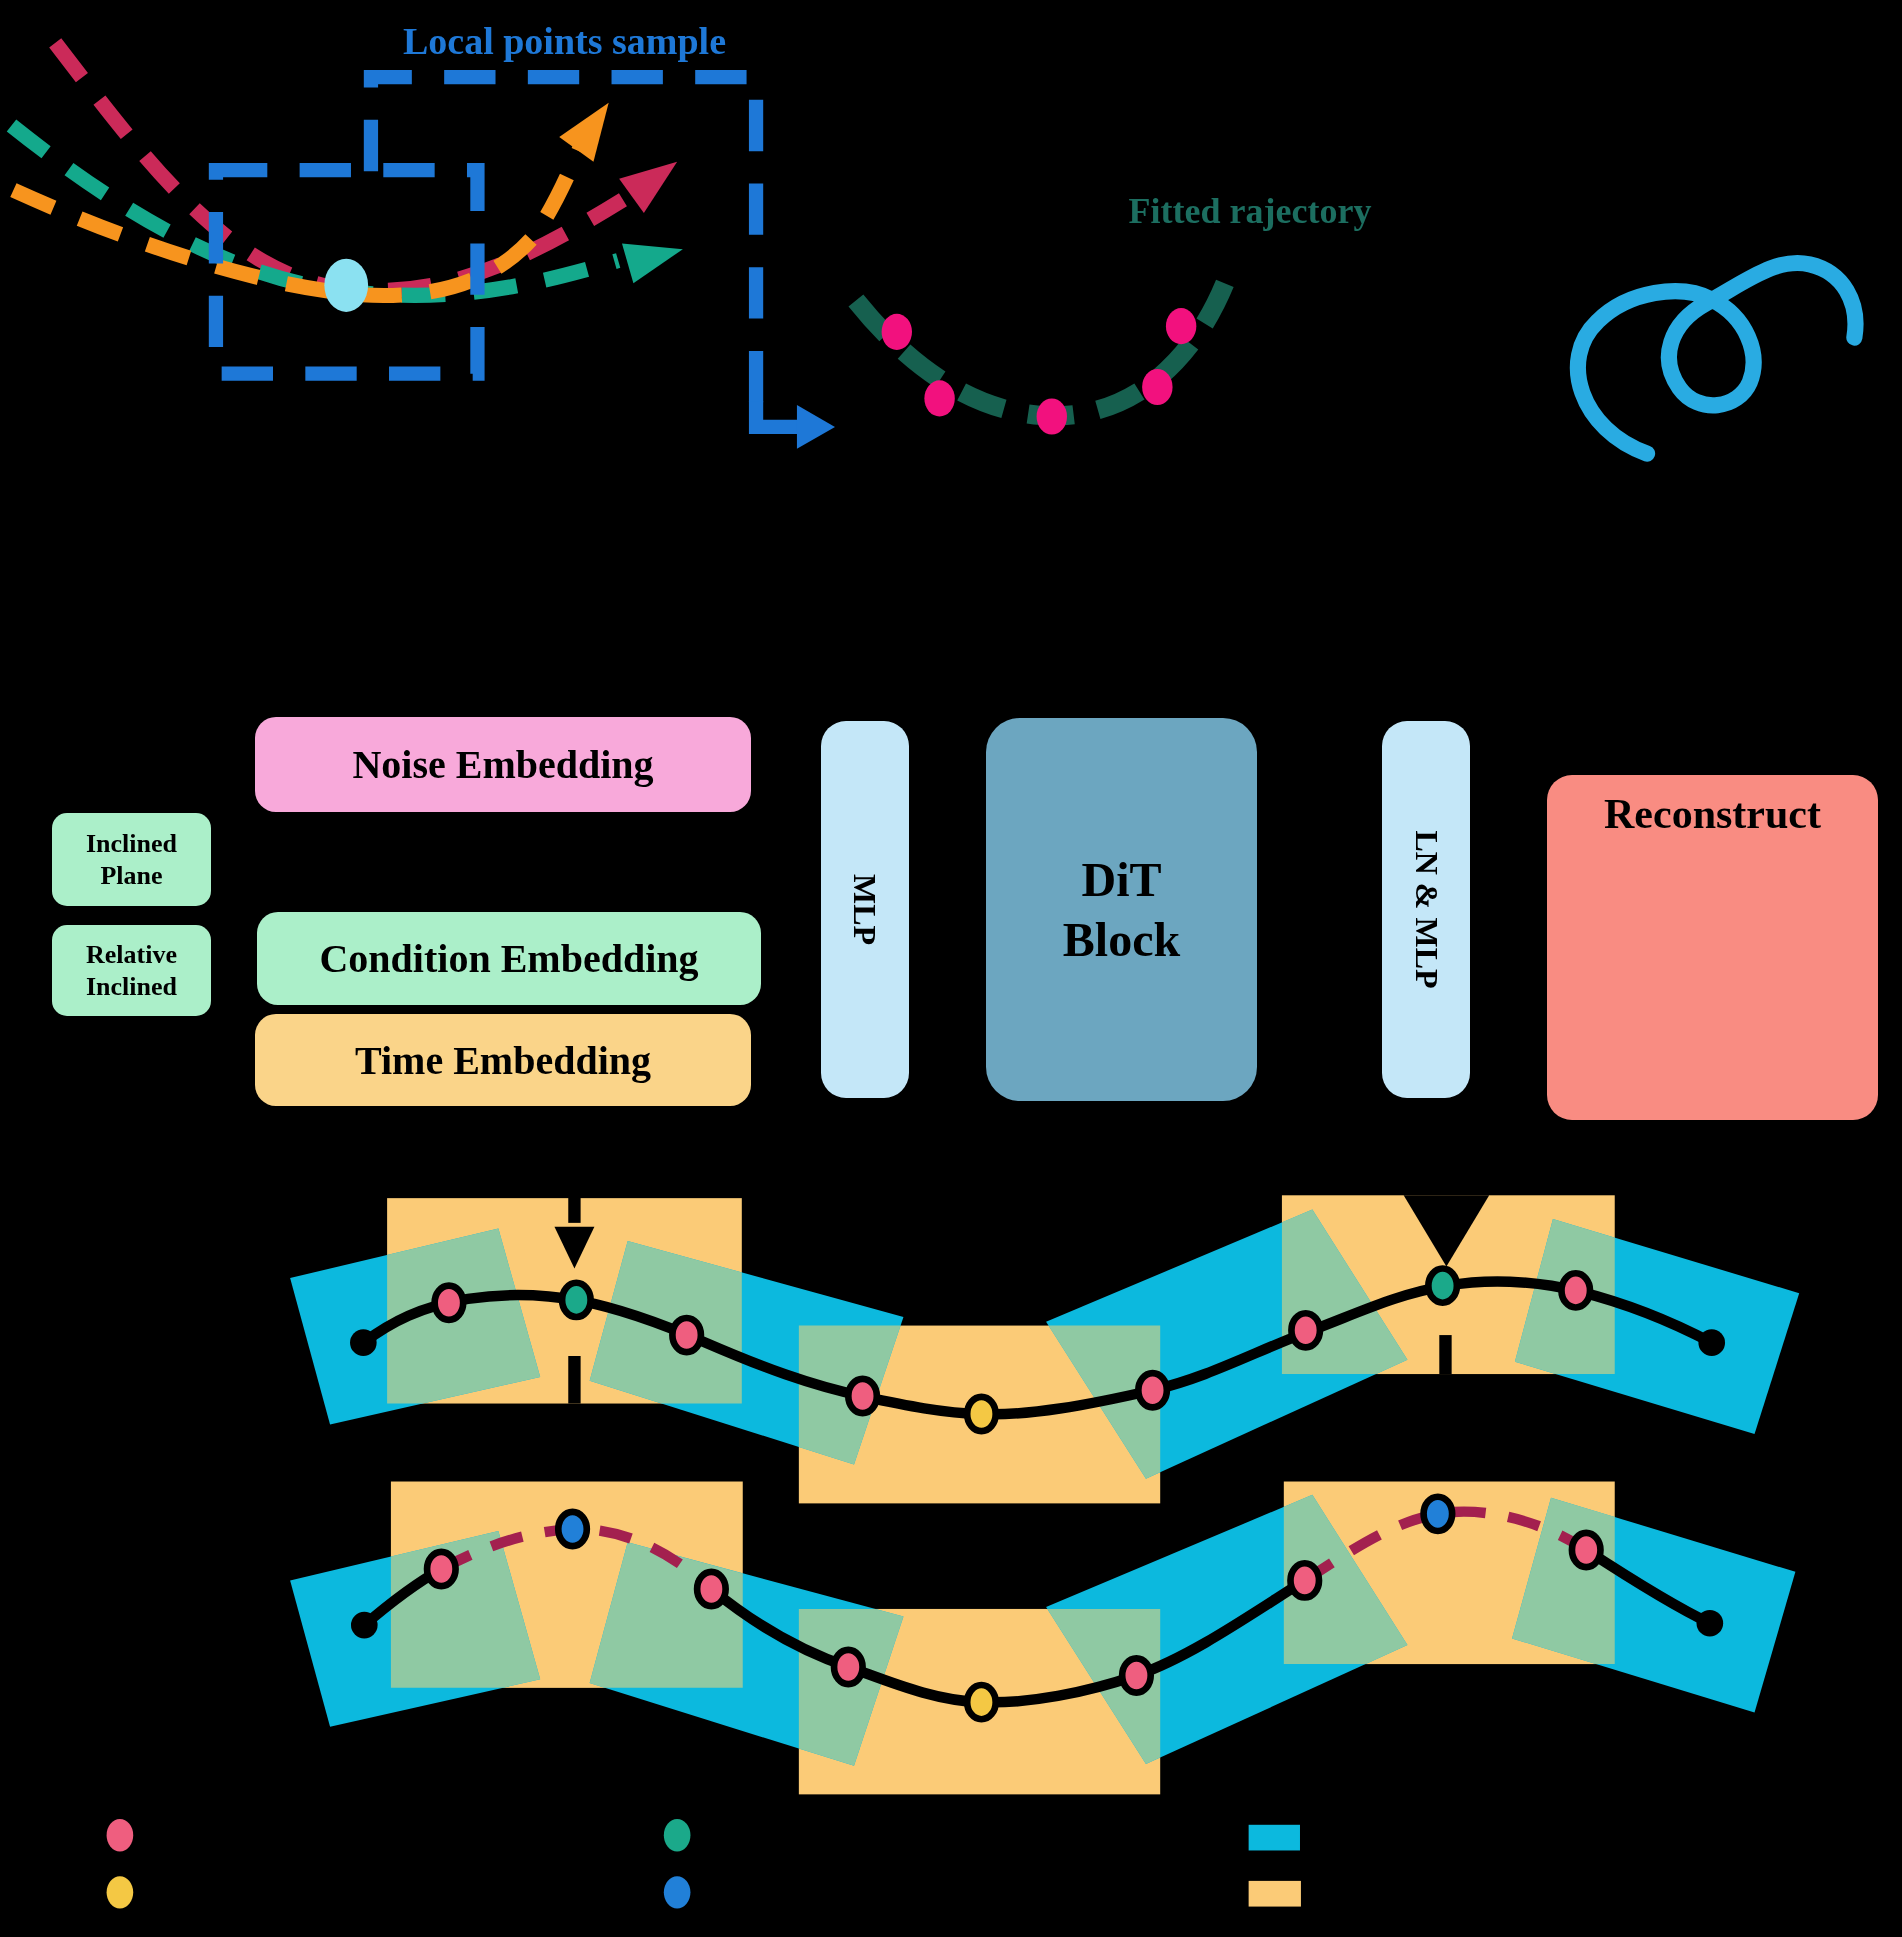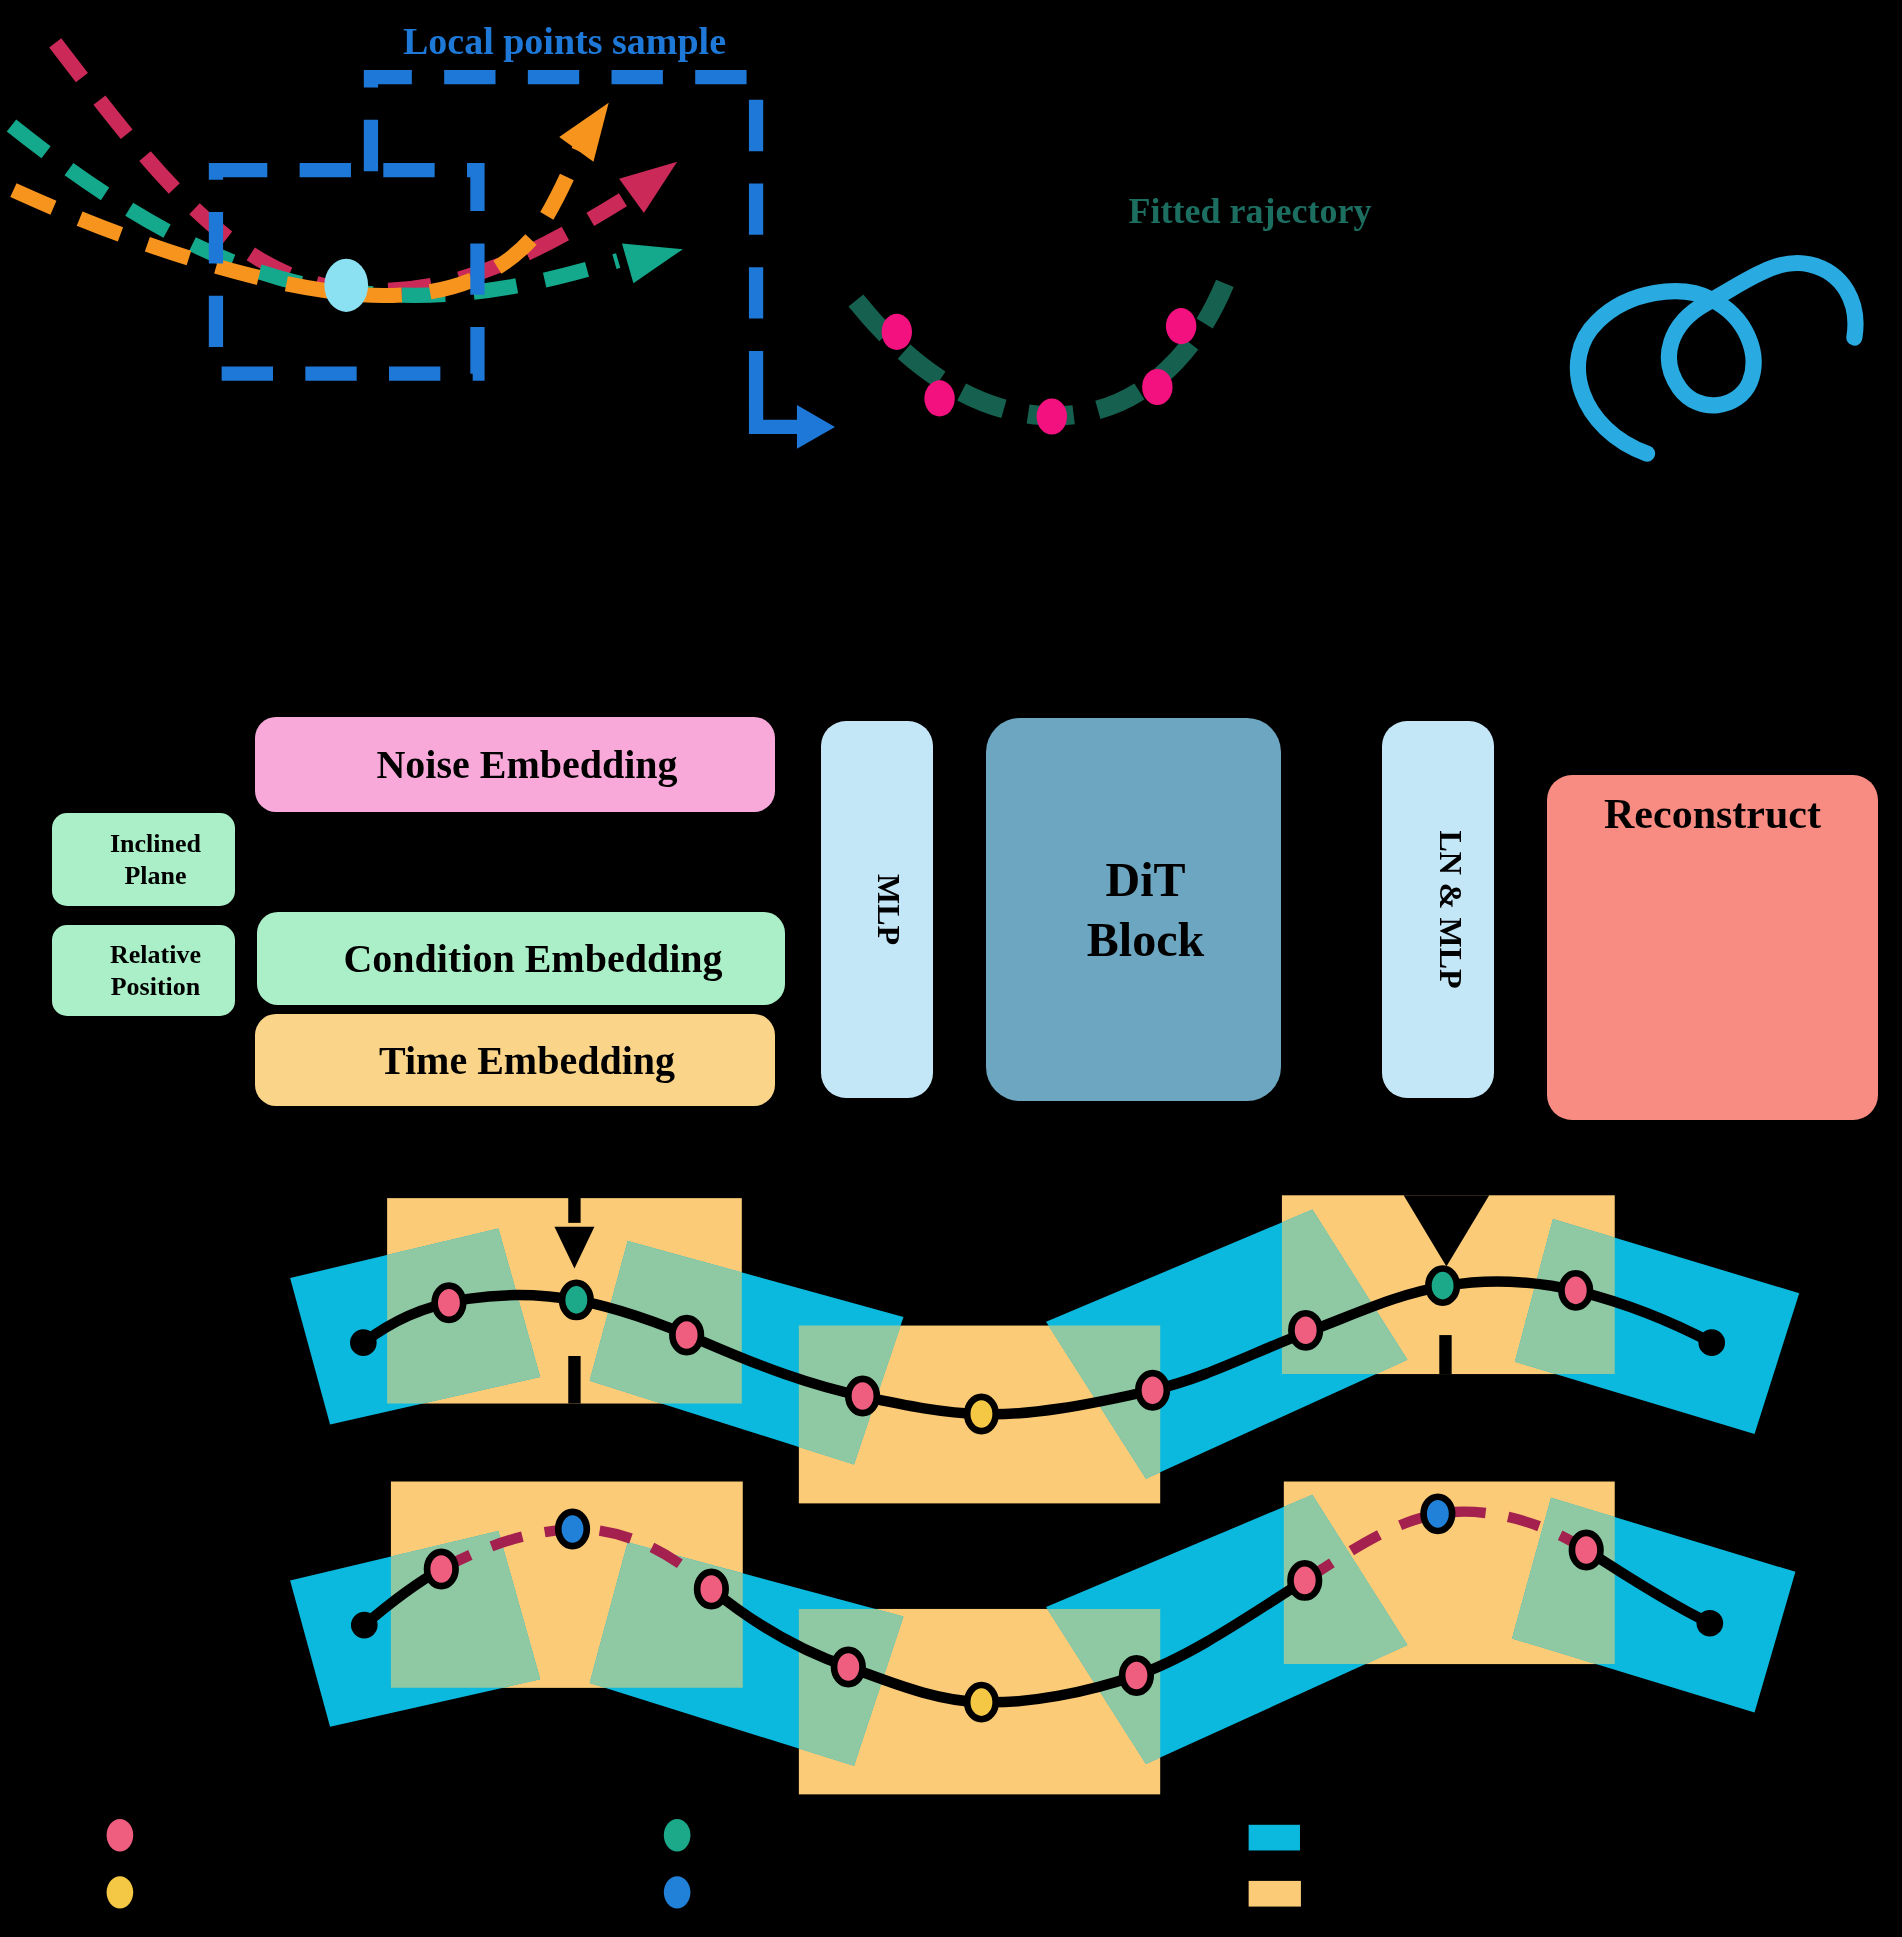--- a/index.html
+++ b/index.html
@@ -8,21 +8,21 @@
     --pinkbox:#F8A9DA; --greenbox:#ABEFC9; --yellowbox:#FAD489; --barblue:#C4E7F8; --steel:#6CA6C0;
     --salmon:#F98C82; --purple:#9B1168; --tyellow:#FBCB77; --tcyan:#0CB9DE; --olap:#8FC9A3;
     --dotpink:#EF5E7F; --dotteal:#1BA98A; --dotyellow:#F4C844; --dotblue:#2180D8; --dashcrim:#A3204F;
   }
   html,body{margin:0;padding:0;background:var(--bg);}
   .stage{position:relative;width:1902px;height:1937px;background:var(--bg);overflow:hidden;
          font-family:"Liberation Serif","DejaVu Serif",serif;}
   .stage svg{position:absolute;left:0;top:0;}
   .lbl{position:absolute;font-weight:bold;text-align:center;}
   .box{position:absolute;display:flex;align-items:center;justify-content:center;text-align:center;
-       font-weight:bold;color:#000;padding-left:24px;}
+       font-weight:bold;color:#000;}
   .round{border-radius:21px;}
   .noise{left:255px;top:717px;width:496px;height:95px;background:var(--pinkbox);font-size:40px;}
   .cond{left:257px;top:865px;width:504px;height:93px;background:var(--greenbox);font-size:40px;margin-top:47px;}
   .time{left:255px;top:1014px;width:496px;height:92px;background:var(--yellowbox);font-size:40px;}
   .smallgreen{background:var(--greenbox);font-size:26px;line-height:1.2;border-radius:15px;}
   .inclined{left:52px;top:813px;width:159px;height:93px;}
   .relative{left:52px;top:925px;width:159px;height:91px;}
   .inner2{width:114px;margin:auto;}
   .bar{background:var(--barblue);border-radius:25px;}
   .mlp{left:821px;top:721px;width:88px;height:377px;}
@@ -217,21 +217,21 @@
   <div class="box round cond">
     <span>Condition Embedding</span>
   </div>
   <div class="box round time">
     <span>Time Embedding</span>
   </div>
   <div class="box smallgreen inclined">
     <span class="inner2">Inclined Plane</span>
   </div>
   <div class="box smallgreen relative">
-    <span class="inner2">Relative Position</span>
+    <span class="inner2">Relative Inclined</span>
   </div>
   <div class="box bar mlp">
     <span class="vtext">MLP</span>
   </div>
   <div class="box dit">
     <span class="ditlabel">DiT Block</span>
   </div>
   <div class="box bar lnmlp">
     <span class="vtext">LN &amp; MLP</span>
   </div>

